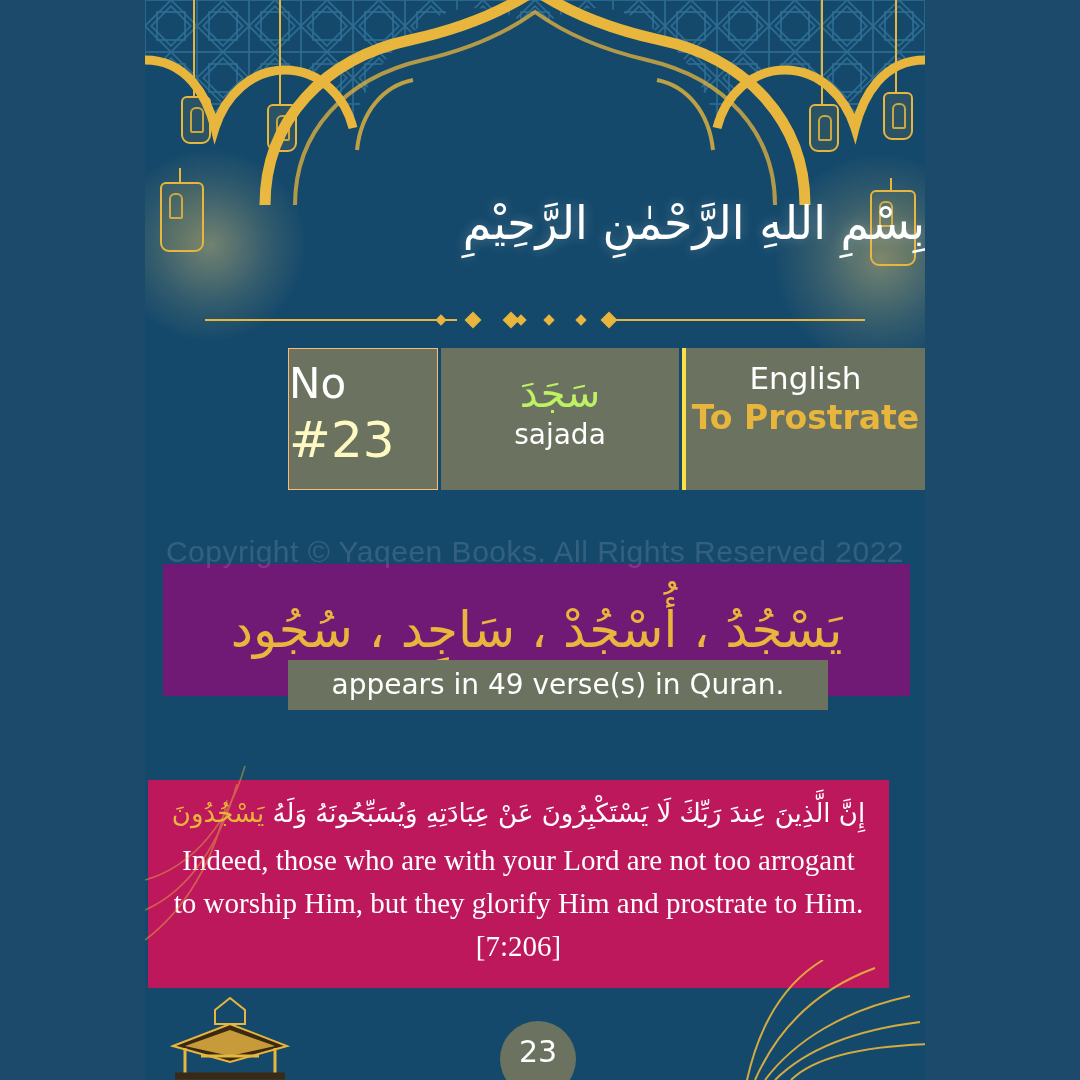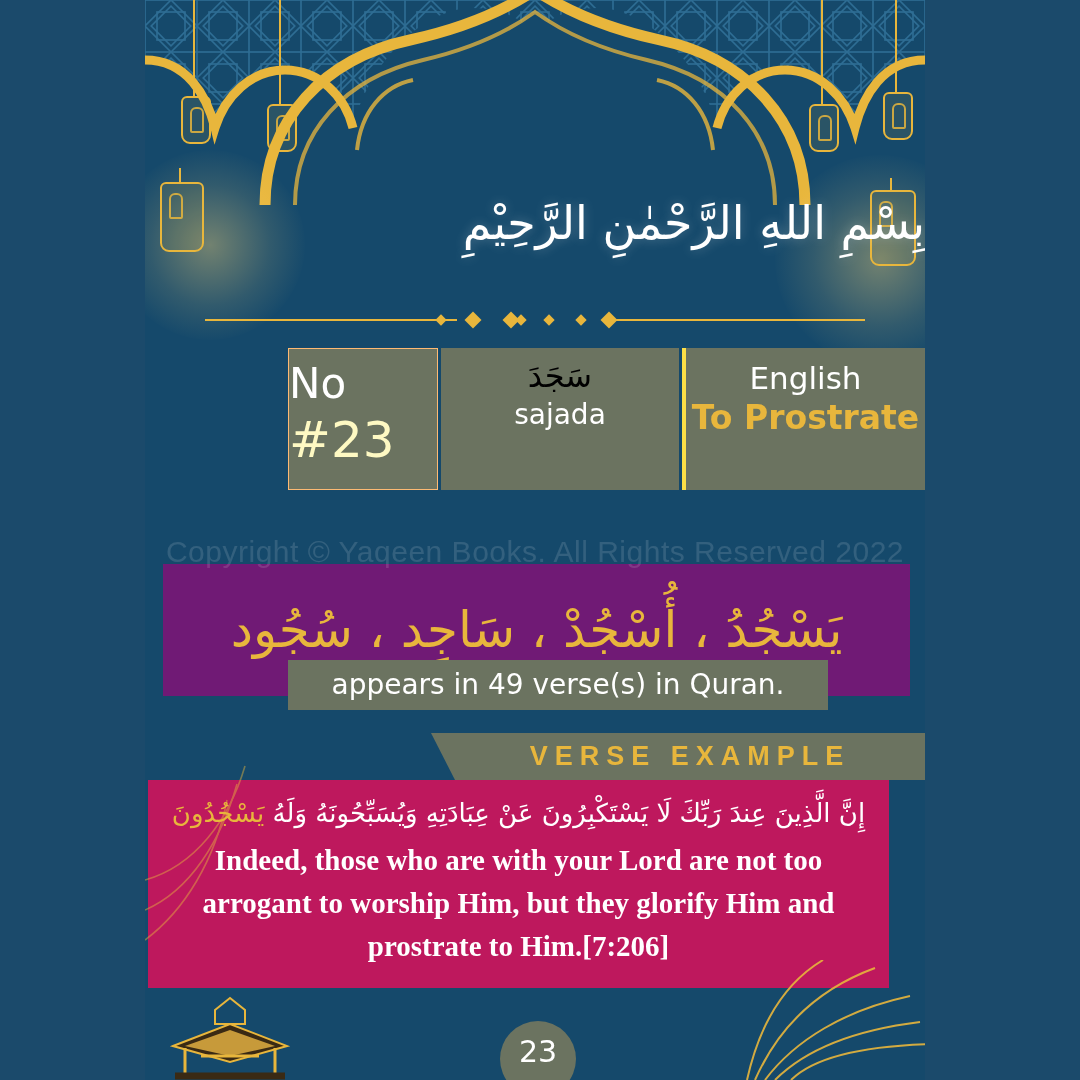--- a/index.html
+++ b/index.html
@@ -134,25 +134,25 @@
     line-height: 1;
     margin-top: 10px;
     font-family: "DejaVu Sans", sans-serif;
   }
   .cell-ar {
     left: 296px;
     width: 238px;
     text-align: center;
   }
   .cell-ar .ar-word {
-    color: #000000;
-    font-size: 32px;
+    color: #bef264;
+    font-size: 40px;
     font-family: "DejaVu Sans", sans-serif;
     direction: rtl;
-    margin-top: 12px;
+    margin-top: 24px;
     line-height: 1.05;
   }
   .cell-ar .translit {
     color: #ffffff;
     font-size: 28px;
     margin-top: 4px;
     font-family: "DejaVu Sans", sans-serif;
   }
   .cell-en {
     left: 537px;
@@ -255,21 +255,20 @@
     white-space: nowrap;
     line-height: 1.5;
   }
   .verse-ar .hl { color: #e8b63c; }
   .verse-en {
     color: #ffffff;
     font-family: "Liberation Serif", serif;
     font-size: 29px;
     line-height: 1.48;
     margin-top: 6px;
-    font-weight: bold;
   }
 
   
   .page-circle {
     position: absolute;
     left: 355px; top: 1021px;
     width: 76px; height: 76px;
     border-radius: 50%;
     background: #6b7360;
     color: #ffffff;
@@ -392,21 +391,20 @@
       <div class="en-label">English</div>
       <div class="en-mean">To Prostrate</div>
     </div>
   </div>
 
   <div class="forms">يَسْجُدُ ، أُسْجُدْ ، سَاجِد ، سُجُود</div>
   <div class="watermark">Copyright © Yaqeen Books. All Rights Reserved 2022</div>
 
   <div class="count-strip">appears in 49 verse(s) in Quran.</div>
 
-  <div class="ve-banner">VERSE EXAMPLE</div>
 
   <div class="verse-box">
     <div class="verse-ar"><span>إِنَّ الَّذِينَ عِندَ رَبِّكَ لَا يَسْتَكْبِرُونَ عَنْ عِبَادَتِهِ وَيُسَبِّحُونَهُ وَلَهُ </span><span class="hl">يَسْجُدُونَ</span></div>
     <div class="verse-en">Indeed, those who are with your Lord are not too arrogant to worship Him, but they glorify Him and prostrate to Him.[7:206]</div>
   </div>
 
   <svg class="leaf-svg" style="left:560px; bottom:0; width:230px; height:120px;" viewBox="0 0 230 120">
     <g fill="none" stroke="#e8b63c" stroke-width="2" opacity="0.9">
       <path d="M60,120 C90,80 140,50 205,36"></path>
       <path d="M70,120 C100,90 150,70 215,62"></path>

